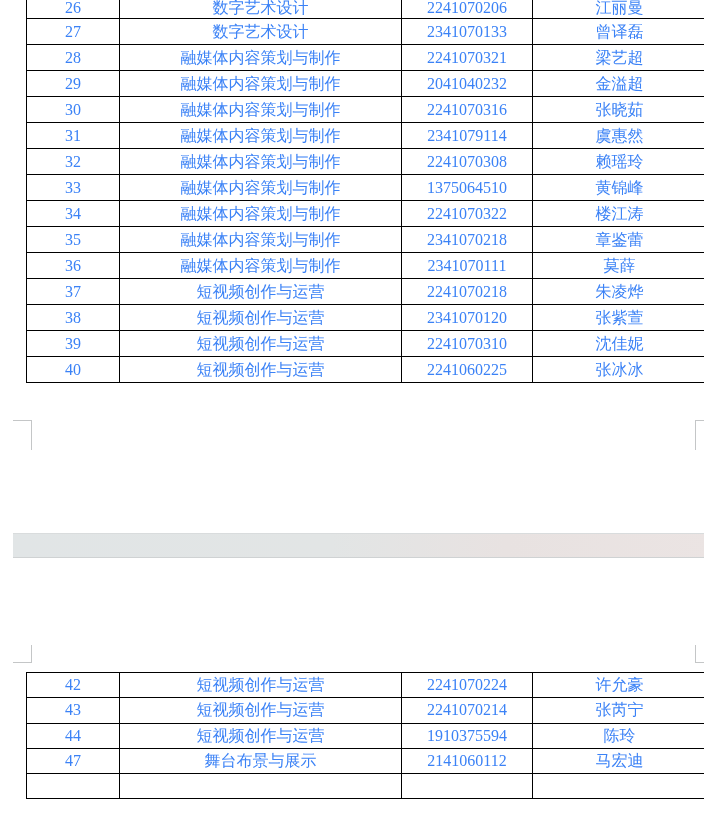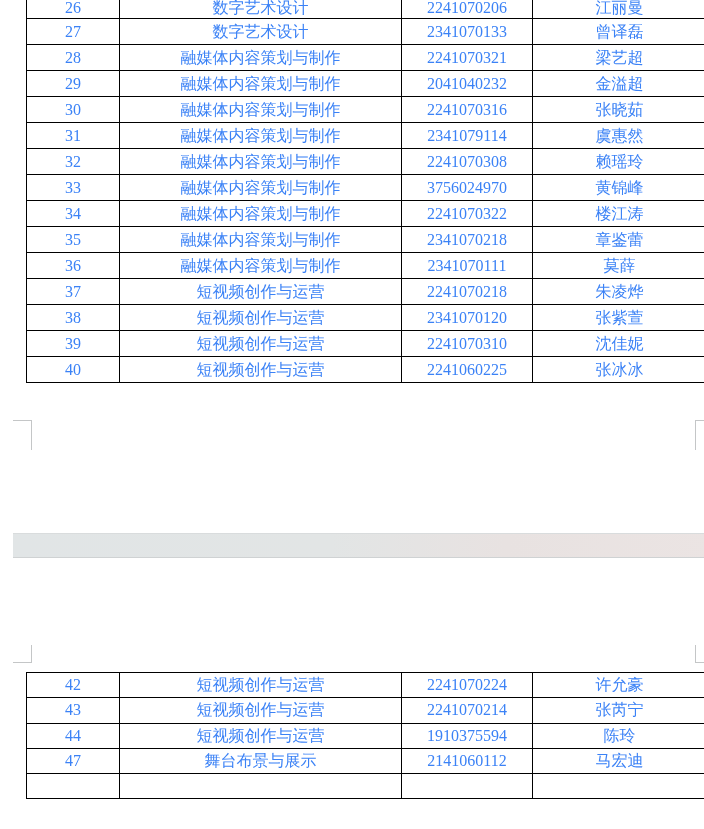--- a/index.html
+++ b/index.html
@@ -126,21 +126,21 @@
   <tr>
     <td class="col-no">32</td>
     <td class="col-major">融媒体内容策划与制作</td>
     <td class="col-id">2241070308</td>
     <td class="col-name">赖瑶玲</td>
   </tr>
 
   <tr>
     <td class="col-no">33</td>
     <td class="col-major">融媒体内容策划与制作</td>
-    <td class="col-id">3756024970</td>
+    <td class="col-id">1375064510</td>
     <td class="col-name">黄锦峰</td>
   </tr>
 
   <tr>
     <td class="col-no">34</td>
     <td class="col-major">融媒体内容策划与制作</td>
     <td class="col-id">2241070322</td>
     <td class="col-name">楼江涛</td>
   </tr>
 

